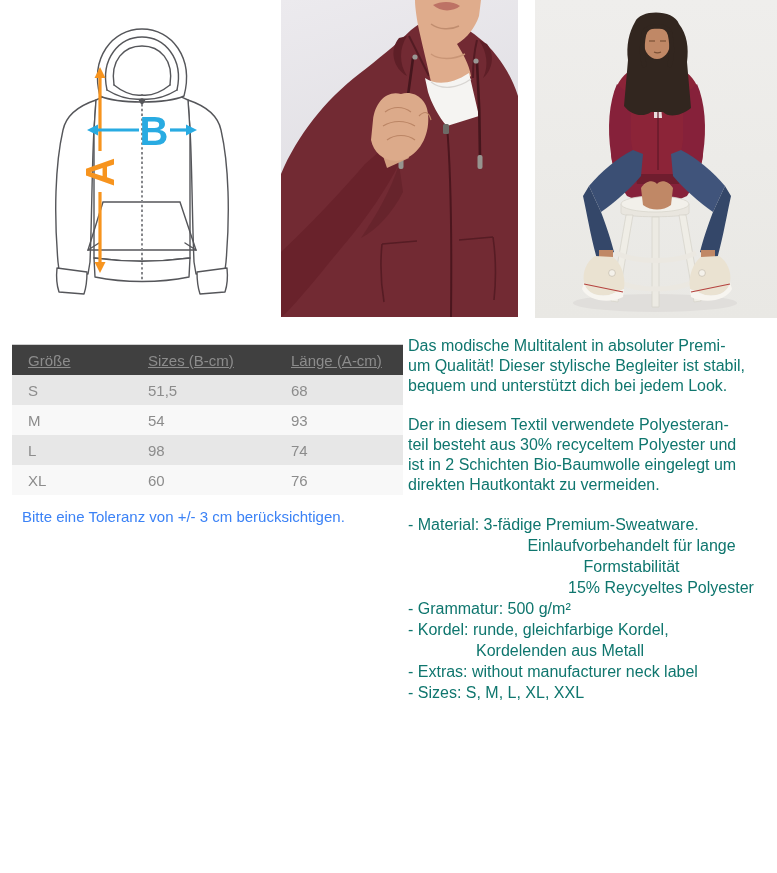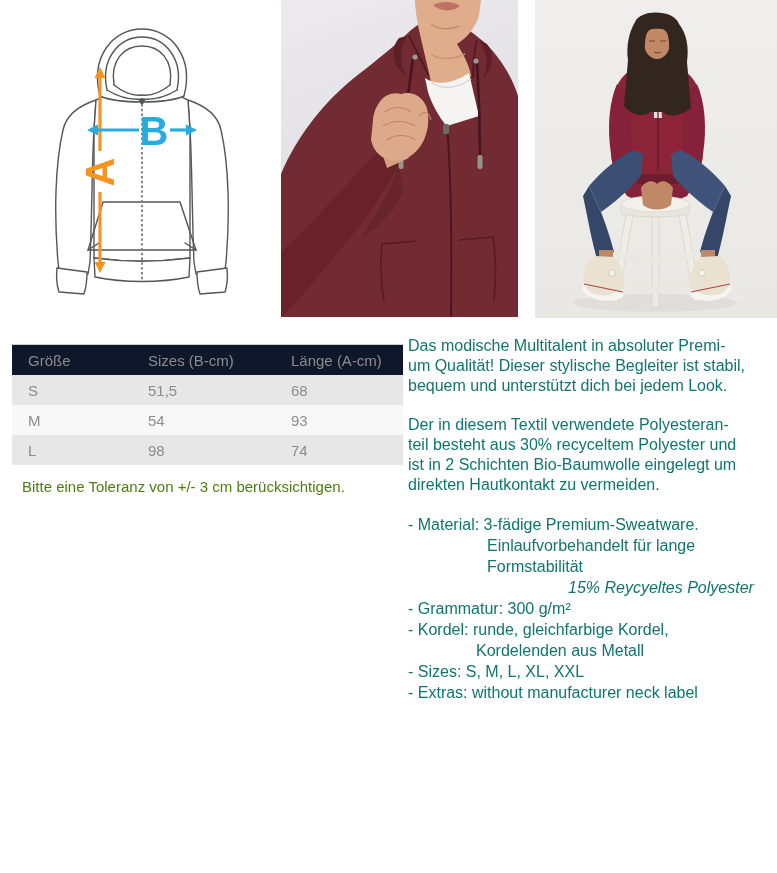--- a/index.html
+++ b/index.html
@@ -13,32 +13,32 @@
   .diagram svg,.photo-front svg,.photo-model svg{display:block;width:100%;height:100%;}
 
   
   .size-col{position:absolute;left:12px;top:344px;width:375px;}
   table.size-table{border-collapse:collapse;width:375px;border-top:1px solid #cfcfcf;
     font-size:15px;color:#8c8c8c;table-layout:fixed;}
   .size-table th,.size-table td{font-weight:400;text-align:left;height:30px;padding:0;vertical-align:middle;}
   .size-table th:first-child,.size-table td:first-child{padding-left:16px;width:120px;}
   .size-table th:nth-child(2),.size-table td:nth-child(2){width:143px;}
   .size-table th:nth-child(3),.size-table td:nth-child(3){width:112px;}
-  .size-table thead tr{background:#0f172a;}
+  .size-table thead tr{background:#404040;text-decoration:underline;}
   .size-table tbody tr:nth-child(odd){background:#e7e7e7;}
   .size-table tbody tr:nth-child(even){background:#f8f8f8;}
-  .tol-note{margin:13px 0 0 10px;font-size:15px;color:#4d7c0f;}
+  .tol-note{margin:13px 0 0 10px;font-size:15px;color:#3b82f6;}
 
   
   .desc-col{position:absolute;left:408px;top:336px;width:368px;color:#0f766e;
     font-size:16px;line-height:20px;}
   .para{white-space:pre-line;margin:0 0 19px 0;}
   .detail-line{line-height:21px;}
-  .ind-79{padding-left:79px;}
-  .ind-160{padding-left:160px;font-style:italic;}
+  .ind-79{padding-left:79px;text-align:center;}
+  .ind-160{padding-left:160px;}
   .ind-68{padding-left:68px;}
 </style>
 </head>
 <body>
 
 <div class="page">
 
   <figure class="diagram">
     <svg viewBox="0 0 281 340">
       <g fill="#ffffff" stroke="#55565a" stroke-width="1.4" stroke-linejoin="round" stroke-linecap="round">
@@ -229,40 +229,45 @@
         </tr>
         <tr>
           <td>M</td>
           <td>54</td>
           <td>93</td>
         </tr>
         <tr>
           <td>L</td>
           <td>98</td>
           <td>74</td>
+        </tr>
+        <tr>
+          <td>XL</td>
+          <td>60</td>
+          <td>76</td>
         </tr>
       </tbody>
     </table>
     <p class="tol-note">Bitte eine Toleranz von +/- 3 cm berücksichtigen.</p>
   </div>
 
   <div class="desc-col">
     <p class="para">Das modische Multitalent in absoluter Premi-
 um Qualität! Dieser stylische Begleiter ist stabil,
 bequem und unterstützt dich bei jedem Look.</p>
     <p class="para">Der in diesem Textil verwendete Polyesteran-
 teil besteht aus 30% recyceltem Polyester und
 ist in 2 Schichten Bio-Baumwolle eingelegt um
 direkten Hautkontakt zu vermeiden.</p>
     <div>
       <div class="detail-line">- Material: 3-fädige Premium-Sweatware.</div>
       <div class="detail-line ind-79">Einlaufvorbehandelt für lange</div>
       <div class="detail-line ind-79">Formstabilität</div>
       <div class="detail-line ind-160">15% Reycyeltes Polyester</div>
-      <div class="detail-line">- Grammatur: 300 g/m²</div>
+      <div class="detail-line">- Grammatur: 500 g/m²</div>
       <div class="detail-line">- Kordel: runde, gleichfarbige Kordel,</div>
       <div class="detail-line ind-68">Kordelenden aus Metall</div>
+      <div class="detail-line">- Extras: without manufacturer neck label</div>
       <div class="detail-line">- Sizes: S, M, L, XL, XXL</div>
-      <div class="detail-line">- Extras: without manufacturer neck label</div>
     </div>
   </div>
 
 </div>
 
 </body></html>

